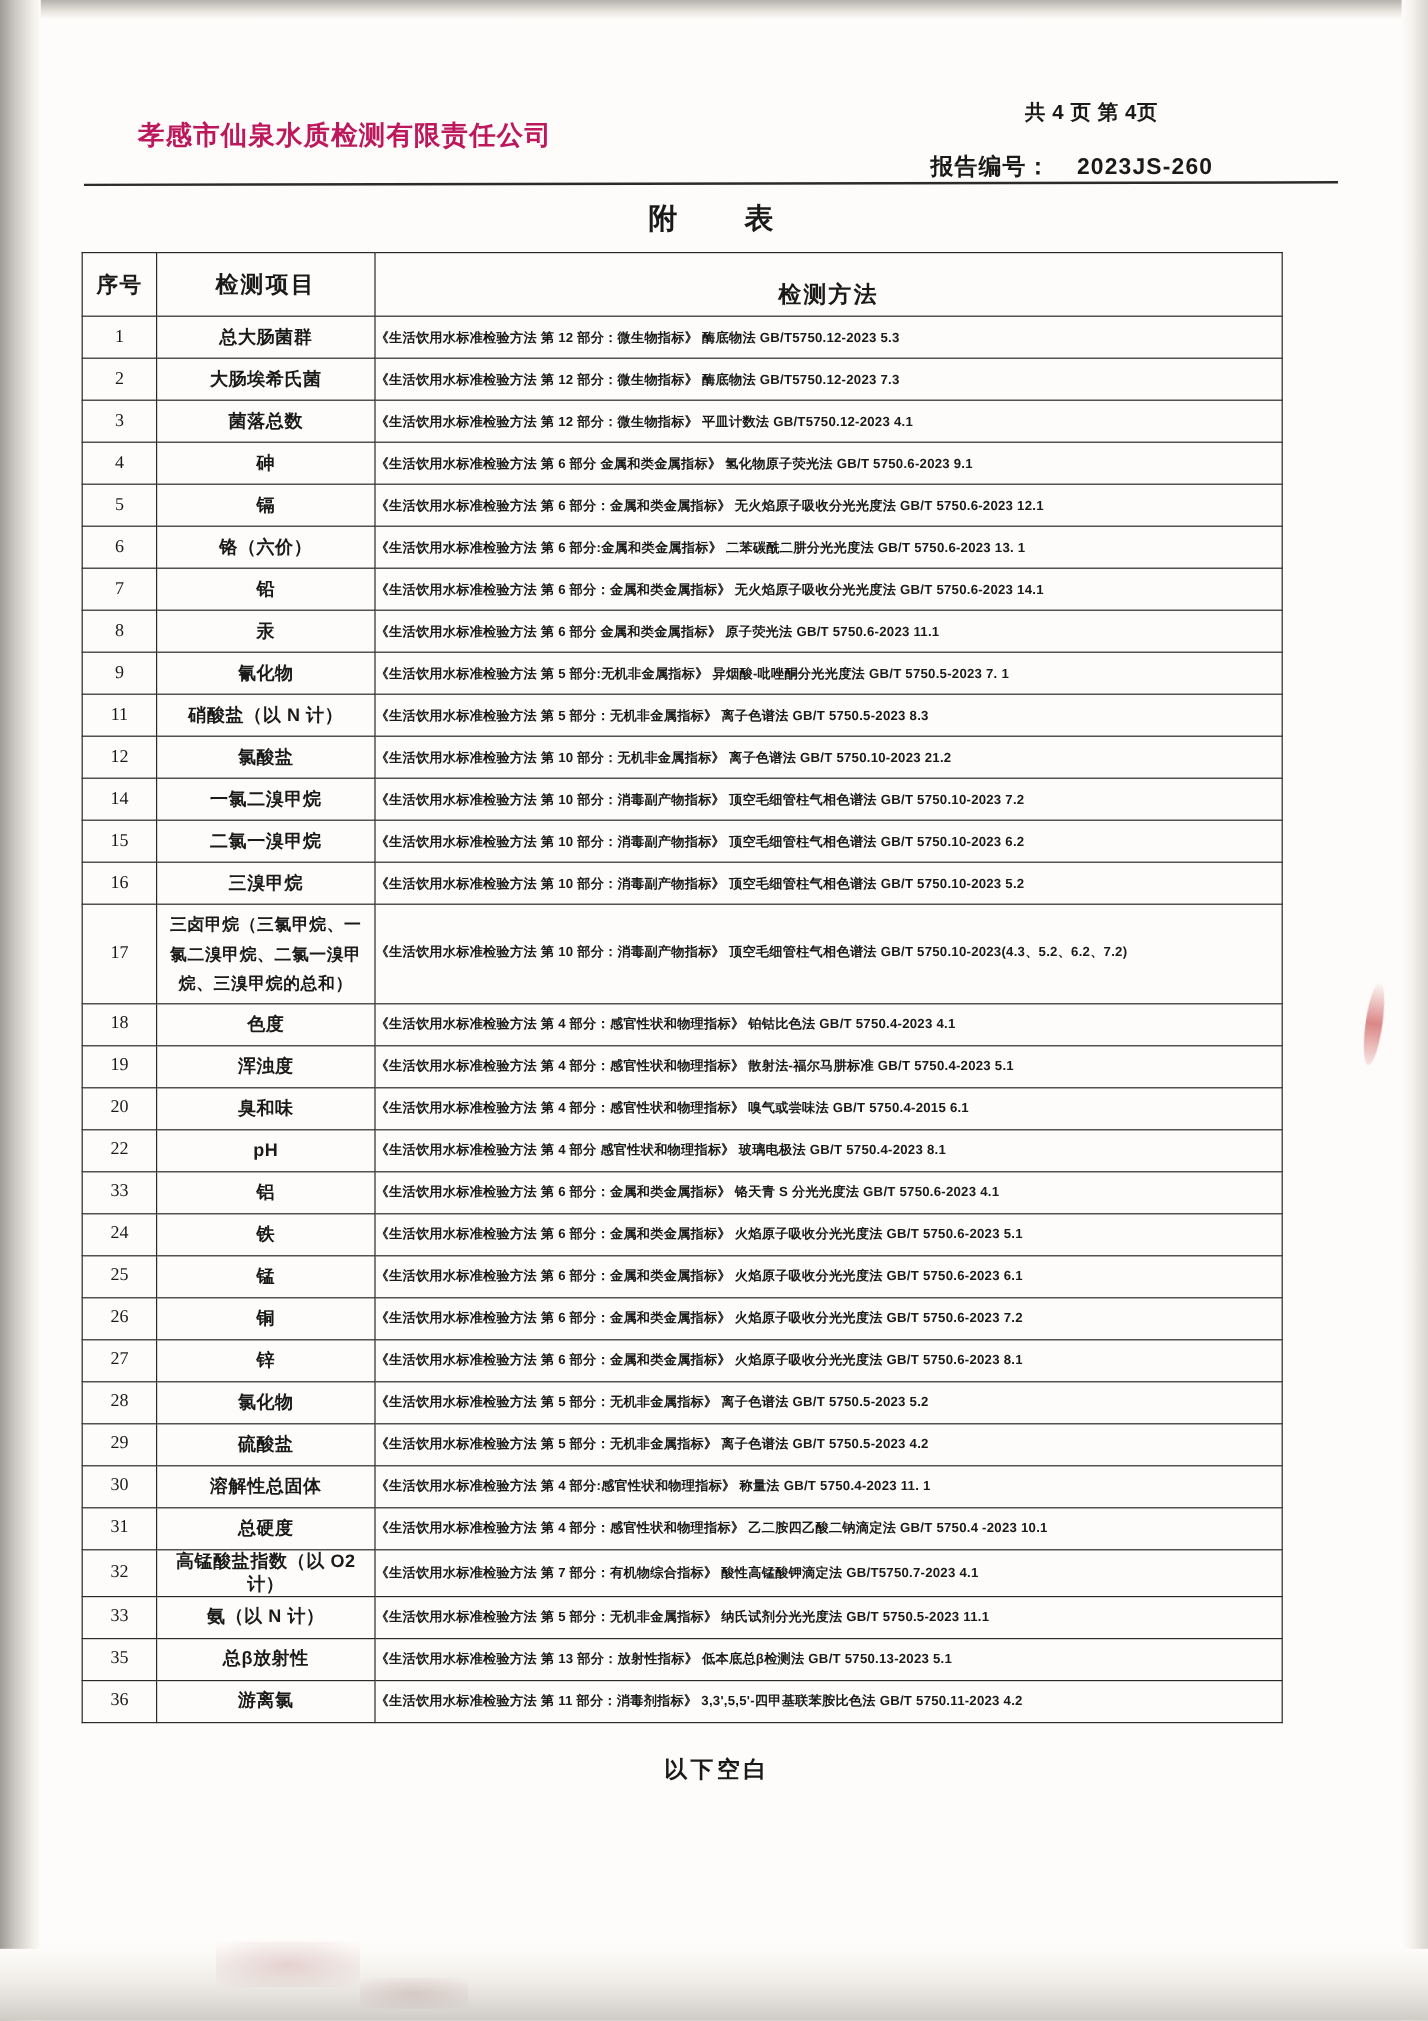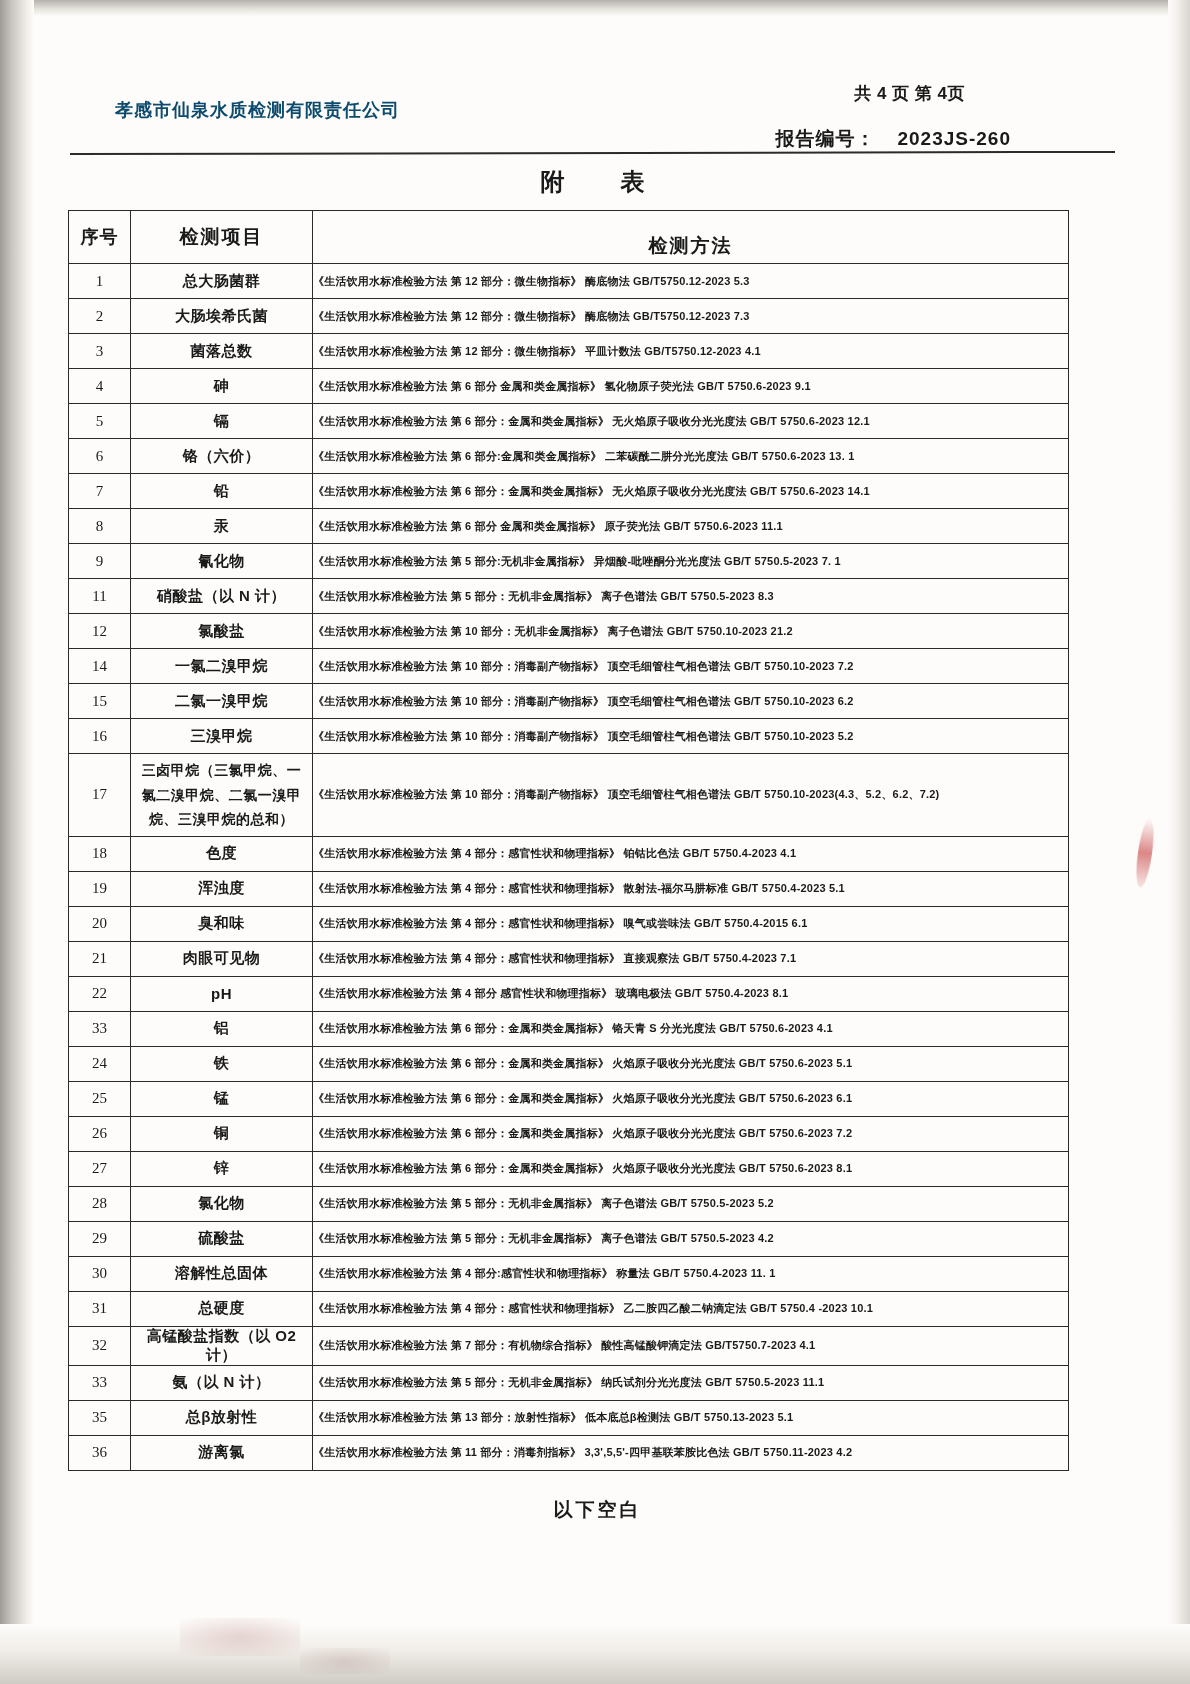--- a/index.html
+++ b/index.html
@@ -55,23 +55,23 @@
   .header {
     position: relative;
     height: 98px;
   }
   .company-name {
     position: absolute;
     left: 55px;
     top: 38px;
     font-family: "Liberation Sans", sans-serif;
     font-weight: bold;
-    font-size: 18px;
+    font-size: 22px;
     letter-spacing: 1px;
-    color: #0c4a6e;
+    color: #be185d;
   }
   .page-count {
     position: absolute;
     right: 160px;
     top: 22px;
     font-size: 17px;
     font-family: "Liberation Sans", sans-serif;
     font-weight: bold;
     letter-spacing: 0.5px;
   }
@@ -340,25 +340,20 @@
             <td class="cell-no">19</td>
             <td class="cell-item">浑浊度</td>
             <td class="cell-method">《生活饮用水标准检验方法 第 4 部分：感官性状和物理指标》  散射法-福尔马肼标准 GB/T 5750.4-2023 5.1</td>
           </tr>
         <tr>
             <td class="cell-no">20</td>
             <td class="cell-item">臭和味</td>
             <td class="cell-method">《生活饮用水标准检验方法 第 4 部分：感官性状和物理指标》  嗅气或尝味法 GB/T 5750.4-2015 6.1</td>
           </tr>
         <tr>
-            <td class="cell-no">21</td>
-            <td class="cell-item">肉眼可见物</td>
-            <td class="cell-method">《生活饮用水标准检验方法 第 4 部分：感官性状和物理指标》  直接观察法 GB/T 5750.4-2023 7.1</td>
-          </tr>
-        <tr>
             <td class="cell-no">22</td>
             <td class="cell-item">pH</td>
             <td class="cell-method">《生活饮用水标准检验方法 第 4 部分 感官性状和物理指标》  玻璃电极法 GB/T 5750.4-2023 8.1</td>
           </tr>
         <tr>
             <td class="cell-no">33</td>
             <td class="cell-item">铝</td>
             <td class="cell-method">《生活饮用水标准检验方法 第 6 部分：金属和类金属指标》  铬天青 S 分光光度法 GB/T 5750.6-2023 4.1</td>
           </tr>
         <tr>

